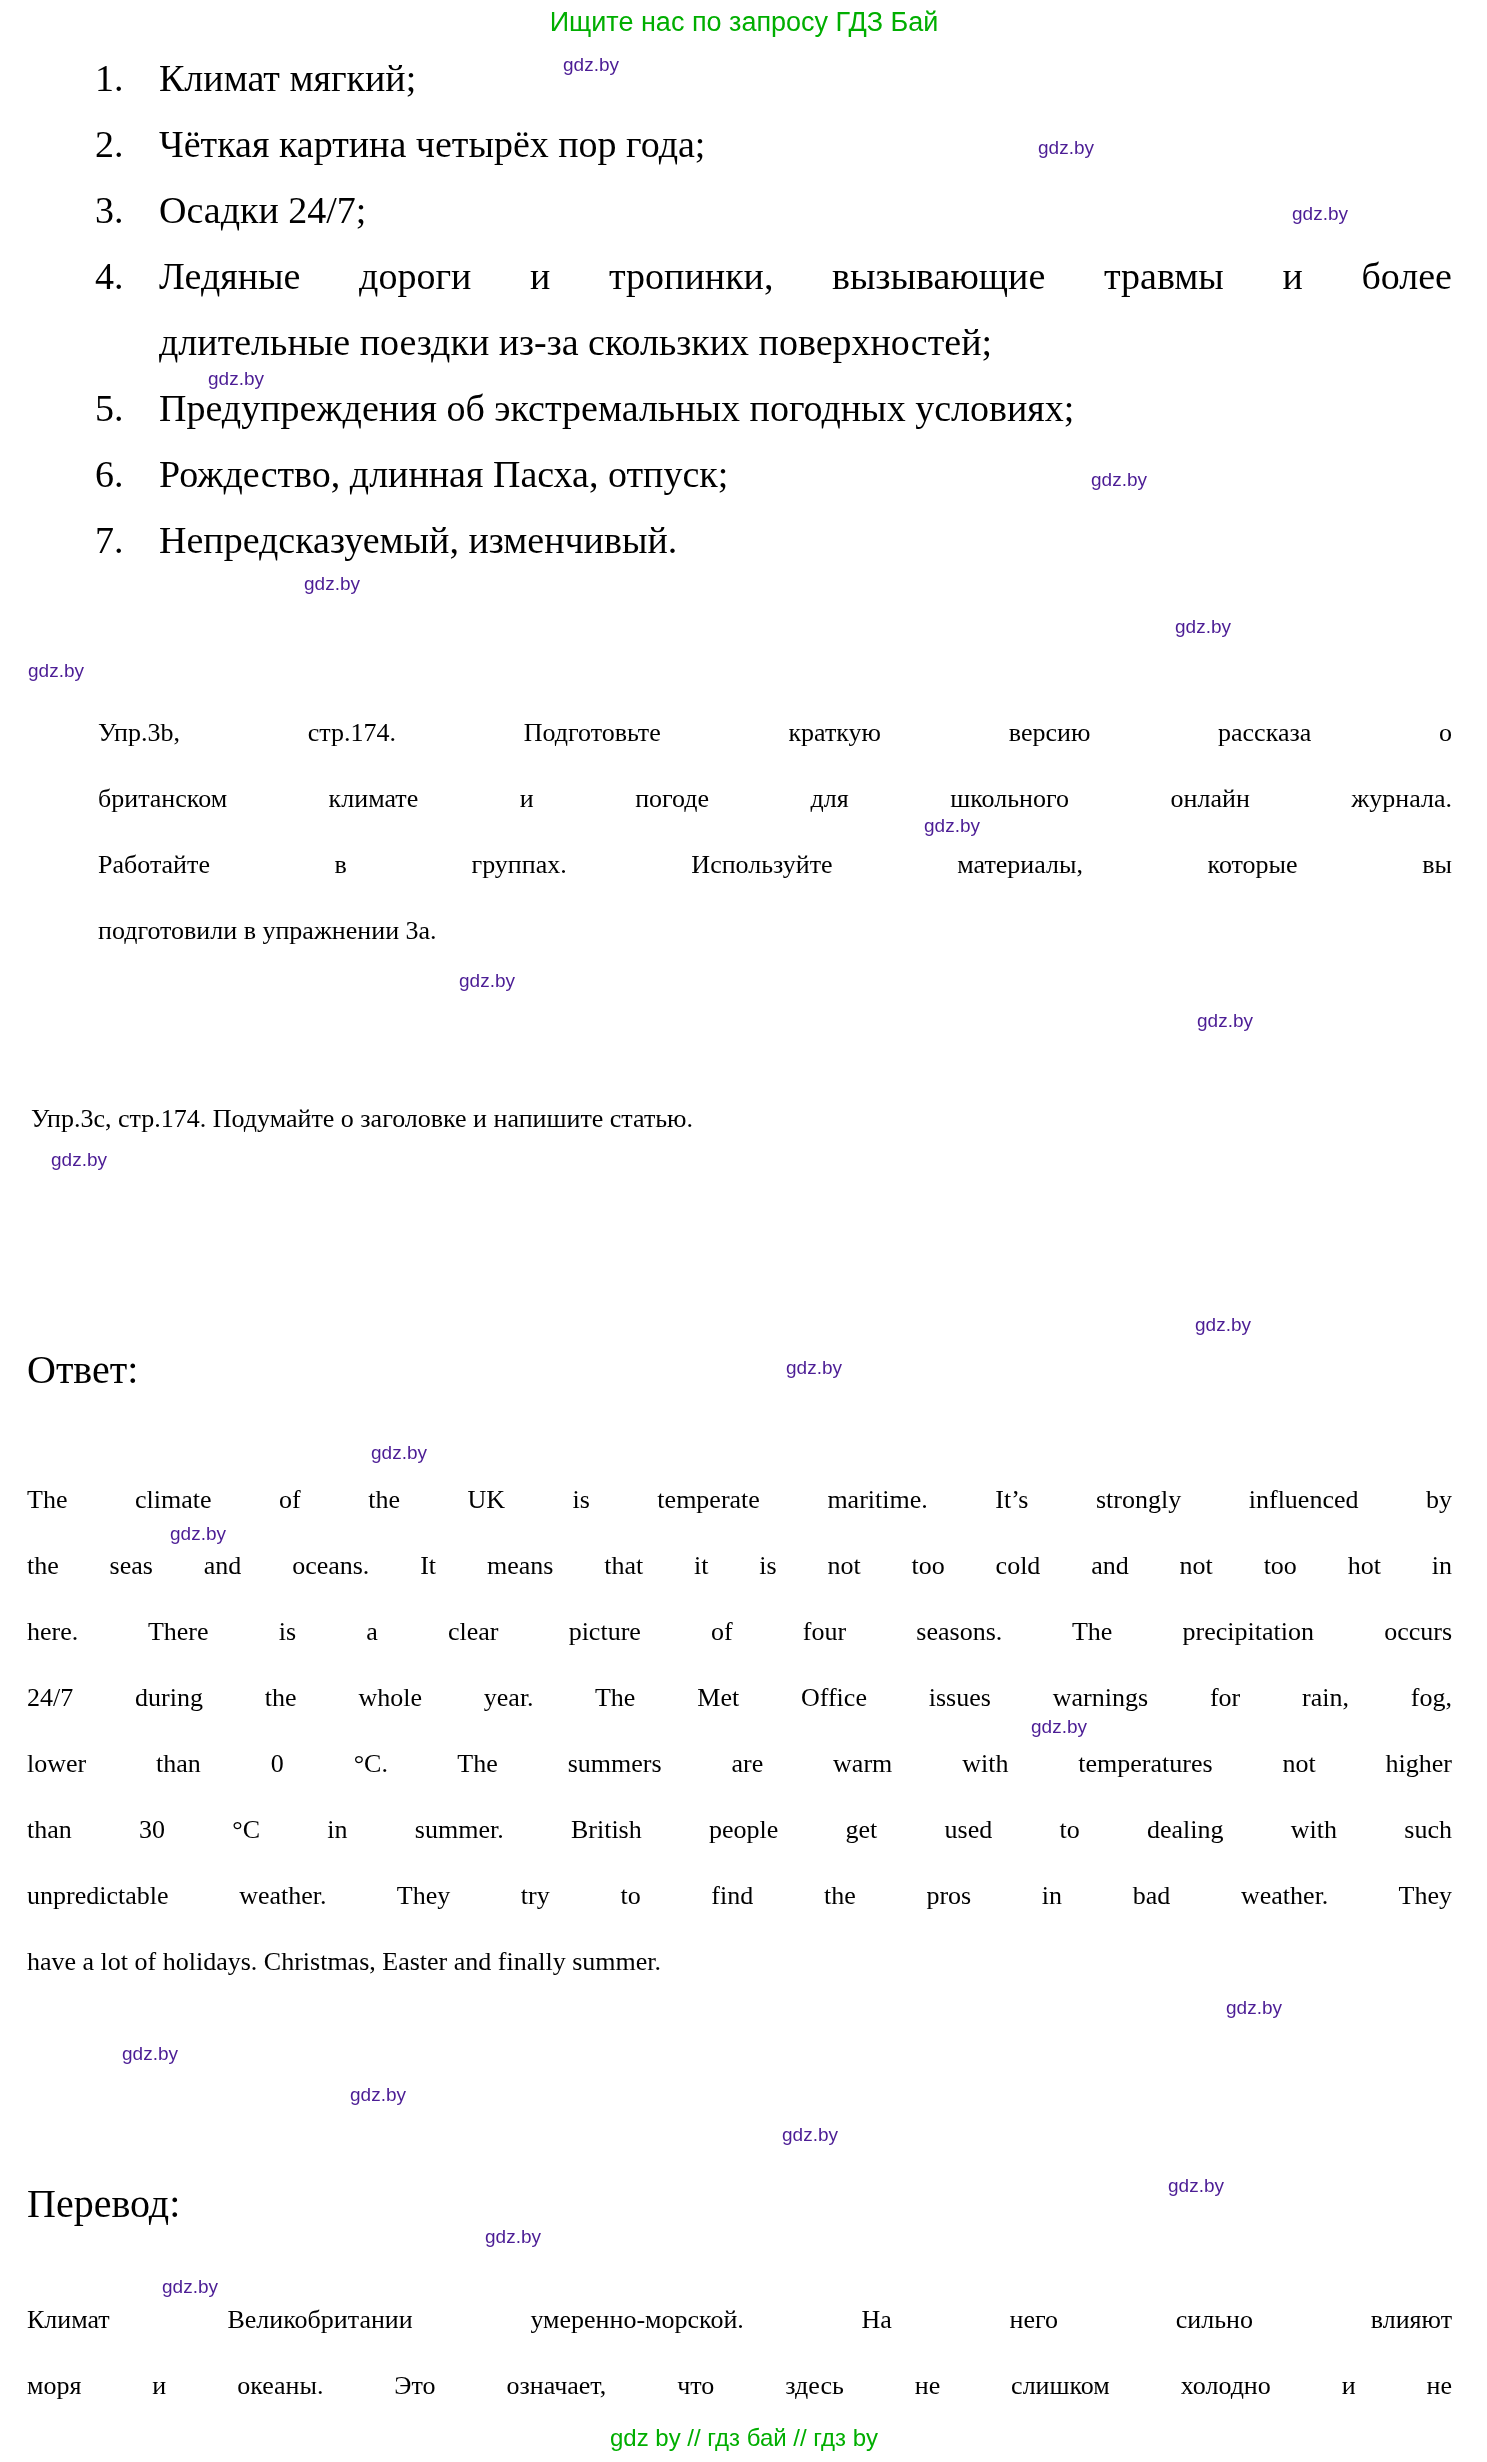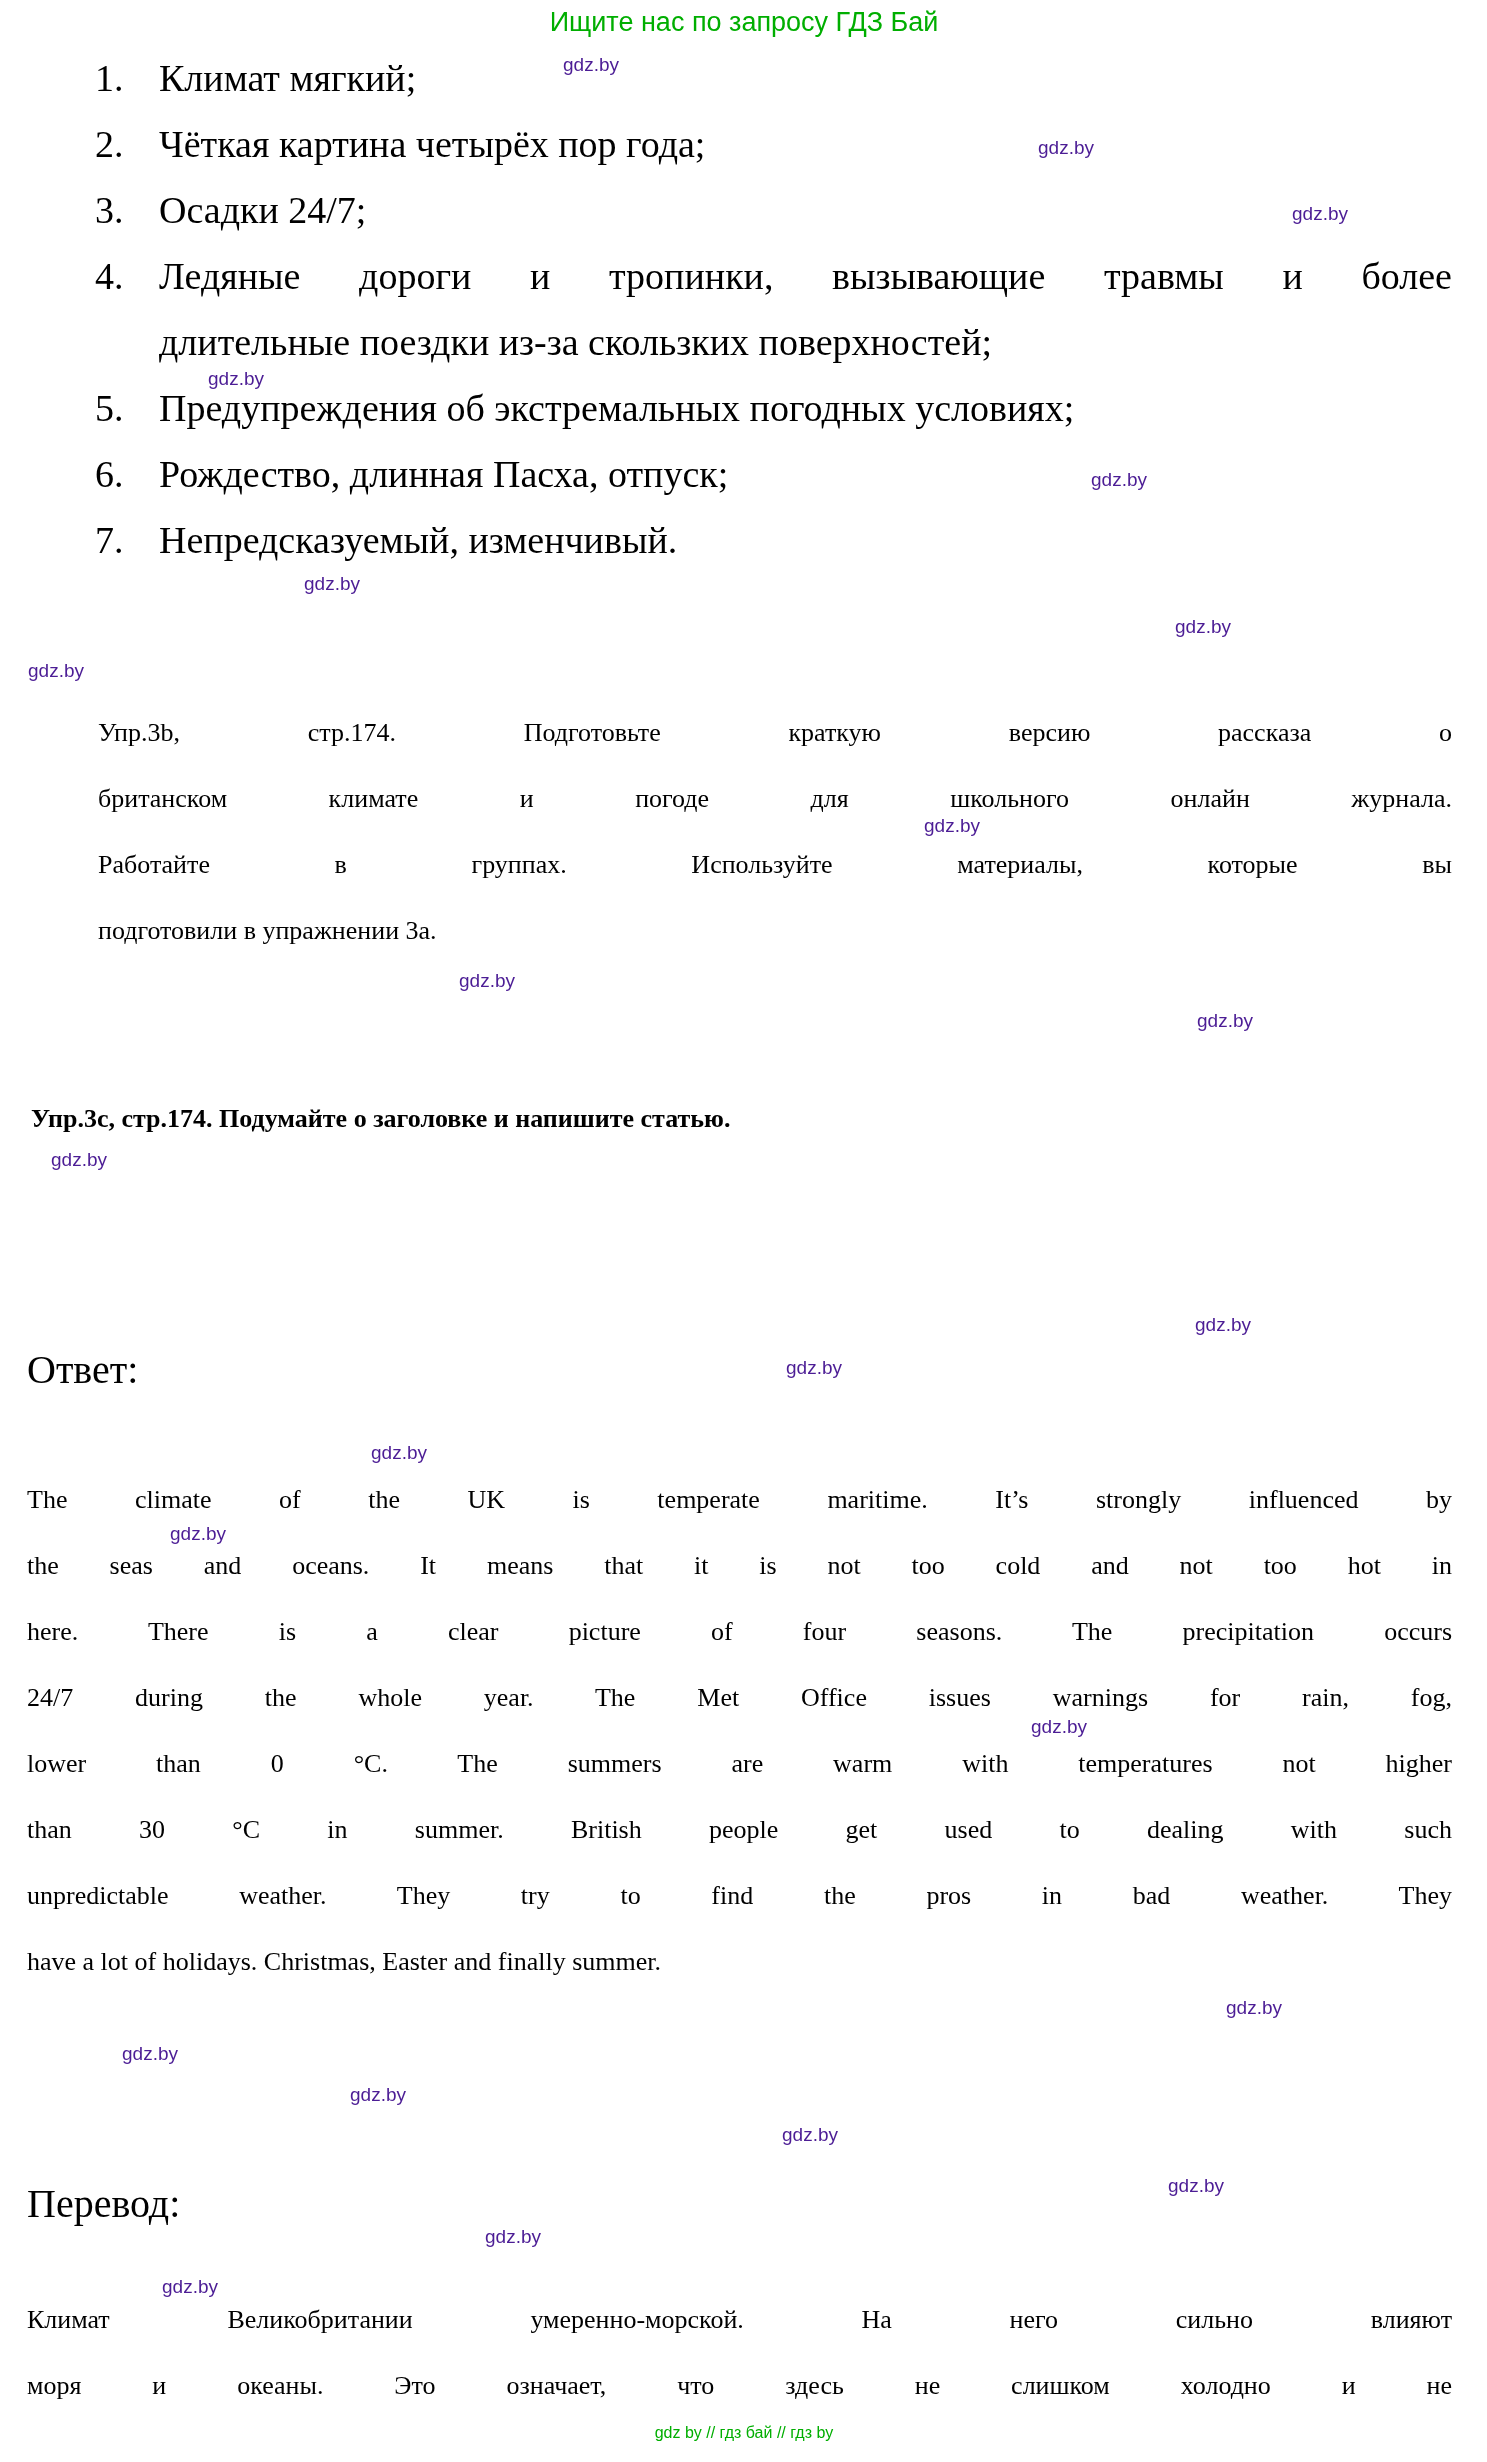--- a/index.html
+++ b/index.html
@@ -26,36 +26,36 @@
   }
   .li-row { display:flex; }
   .num { flex:0 0 64px; width:64px; }
   .li-text { flex:1 1 auto; min-width:0; }
 
   .tline { text-align:left; }
   .tline.stretch { text-align:justify; text-align-last:justify; }
 
   .para { position:absolute; font-size:26px; line-height:66px; }
   .ex3b { top:700px; left:98px; width:1354px; }
-  .ex3c { top:1086px; left:31px; width:1421px;font-weight:bold; }
+  .ex3c { top:1086px; left:31px; width:1421px; }
   .answer-para { top:1467px; left:27px; width:1425px; }
   .trans-para { top:2287px; left:27px; width:1425px; }
 
   .label {
     position:absolute; left:27px;
     font-size:40px; font-weight:normal; line-height:50px;
   }
   .answer-label { top:1345px; }
   .trans-label { top:2179px; }
 
   .footer {
     position:absolute; top:2424px; left:0; width:100%;
     text-align:center;
     font-family:"Liberation Sans", sans-serif;
-    font-size:16px; color:#00ae00;
+    font-size:24px; color:#00ae00;
   }
 
   .wm {
     position:absolute;
     font-family:"Liberation Sans", sans-serif;
     font-size:19px; color:#4c1d95; white-space:nowrap;
   }
 </style>
 </head>
 <body>

